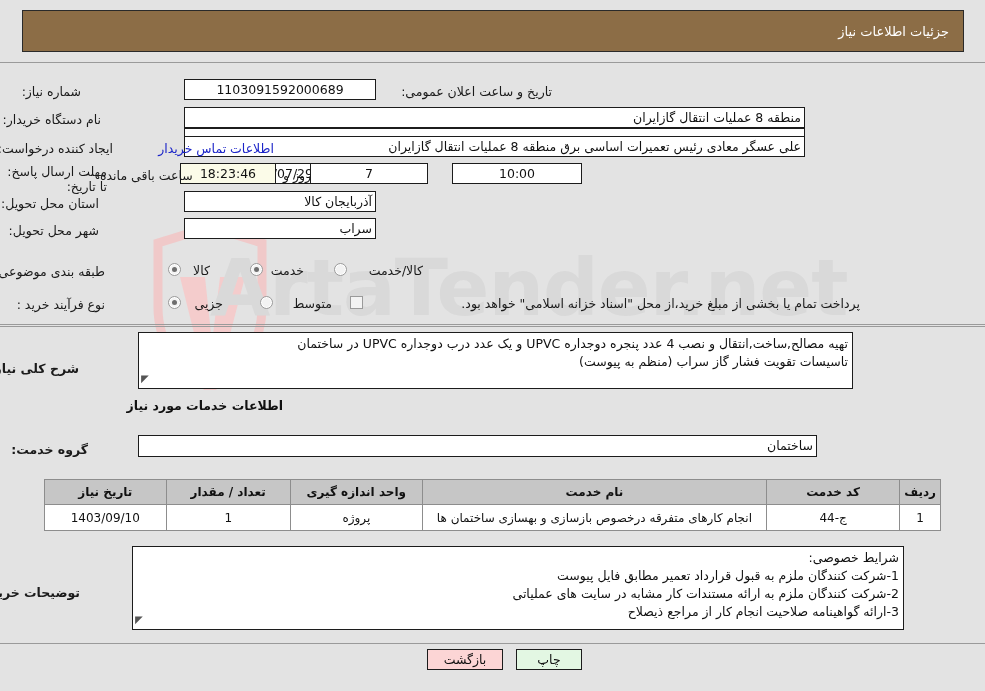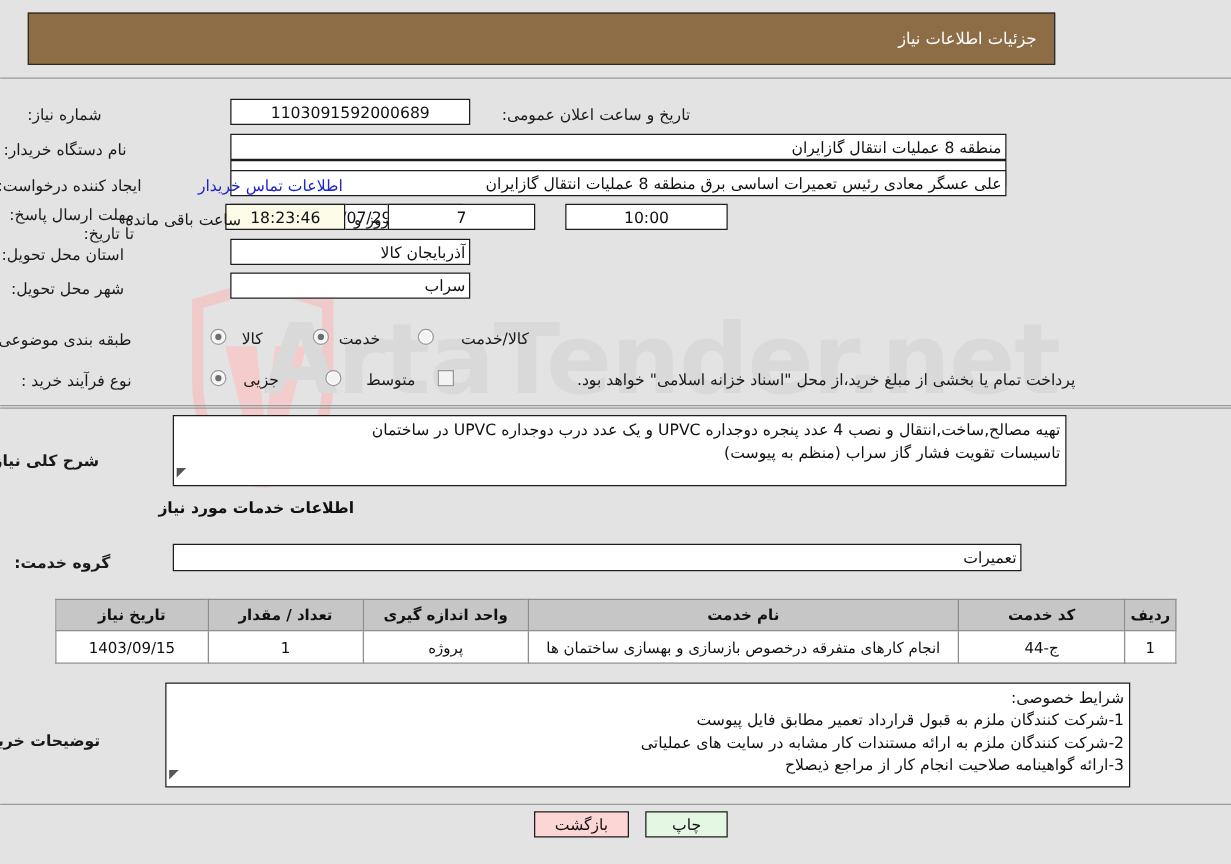--- a/index.html
+++ b/index.html
@@ -41,21 +41,21 @@
   .wm-shield {
     position: absolute;
     left: 0px; top: 0px;
     width: 120px; height: 165px;
   }
 
   
   .title-bar {
     position: absolute;
     left: 22px; top: 10px;
-    width: 822px; height: 42px;
+    width: 942px; height: 42px;
     background: #8c6d46;
     border: 1px solid #2a2a2a;
     color: #ffffff;
     font-size: 13px;
     display: flex;
     align-items: center;
     justify-content: flex-start;
     padding: 0 14px;
     z-index: 3;
   }
@@ -284,41 +284,41 @@
   <div class="lbl" style="right:906px; top:361px; font-weight:bold;">شرح کلی نیاز:</div>
   <div class="ta" style="right:132px; top:332px; width:715px; height:57px;padding-left:40px;">
     <div>تهیه مصالح,ساخت,انتقال و نصب 4 عدد پنجره دوجداره UPVC و یک عدد درب دوجداره UPVC در ساختمان</div>
     <div>تاسیسات تقویت فشار گاز سراب (منظم به پیوست)</div>
     <span class="grip">◥</span>
   </div>
 
   <div class="sec-head" style="right:702px; top:398px;">اطلاعات خدمات مورد نیاز</div>
 
   <div class="lbl" style="right:897px; top:442px; font-weight:bold;margin-left:20px;">گروه خدمت:</div>
-  <div class="fld right" style="right:168px; top:435px; width:679px; height:22px;">تعمیرات</div>
+  <div class="fld right" style="right:168px; top:435px; width:679px; height:22px;">ساختمان</div>
 
   <table class="items">
     <thead>
       <tr>
         <th style="width:36px;">ردیف</th>
         <th style="width:134px;">کد خدمت</th>
         <th style="width:347px;">نام خدمت</th>
         <th style="width:133px;">واحد اندازه گیری</th>
         <th style="width:125px;">تعداد / مقدار</th>
         <th style="width:122px;">تاریخ نیاز</th>
       </tr>
     </thead>
     <tbody>
       <tr>
         <td>1</td>
         <td>ج-44</td>
         <td class="svc-name">انجام کارهای متفرقه درخصوص بازسازی و بهسازی ساختمان ها</td>
         <td>پروژه</td>
         <td>1</td>
-        <td>1403/09/15</td>
+        <td>1403/09/10</td>
       </tr>
     </tbody>
   </table>
 
   <div class="lbl" style="right:905px; top:585px; font-weight:bold;">توضیحات خریدار:</div>
   <div class="ta" style="right:81px; top:546px; width:772px; height:84px;">
     <div>شرایط خصوصی:</div>
     <div>1-شرکت کنندگان ملزم به قبول قرارداد تعمیر مطابق فایل پیوست</div>
     <div>2-شرکت کنندگان ملزم به ارائه مستندات کار مشابه در سایت های عملیاتی</div>
     <div>3-ارائه گواهینامه صلاحیت انجام کار از مراجع ذیصلاح</div>

